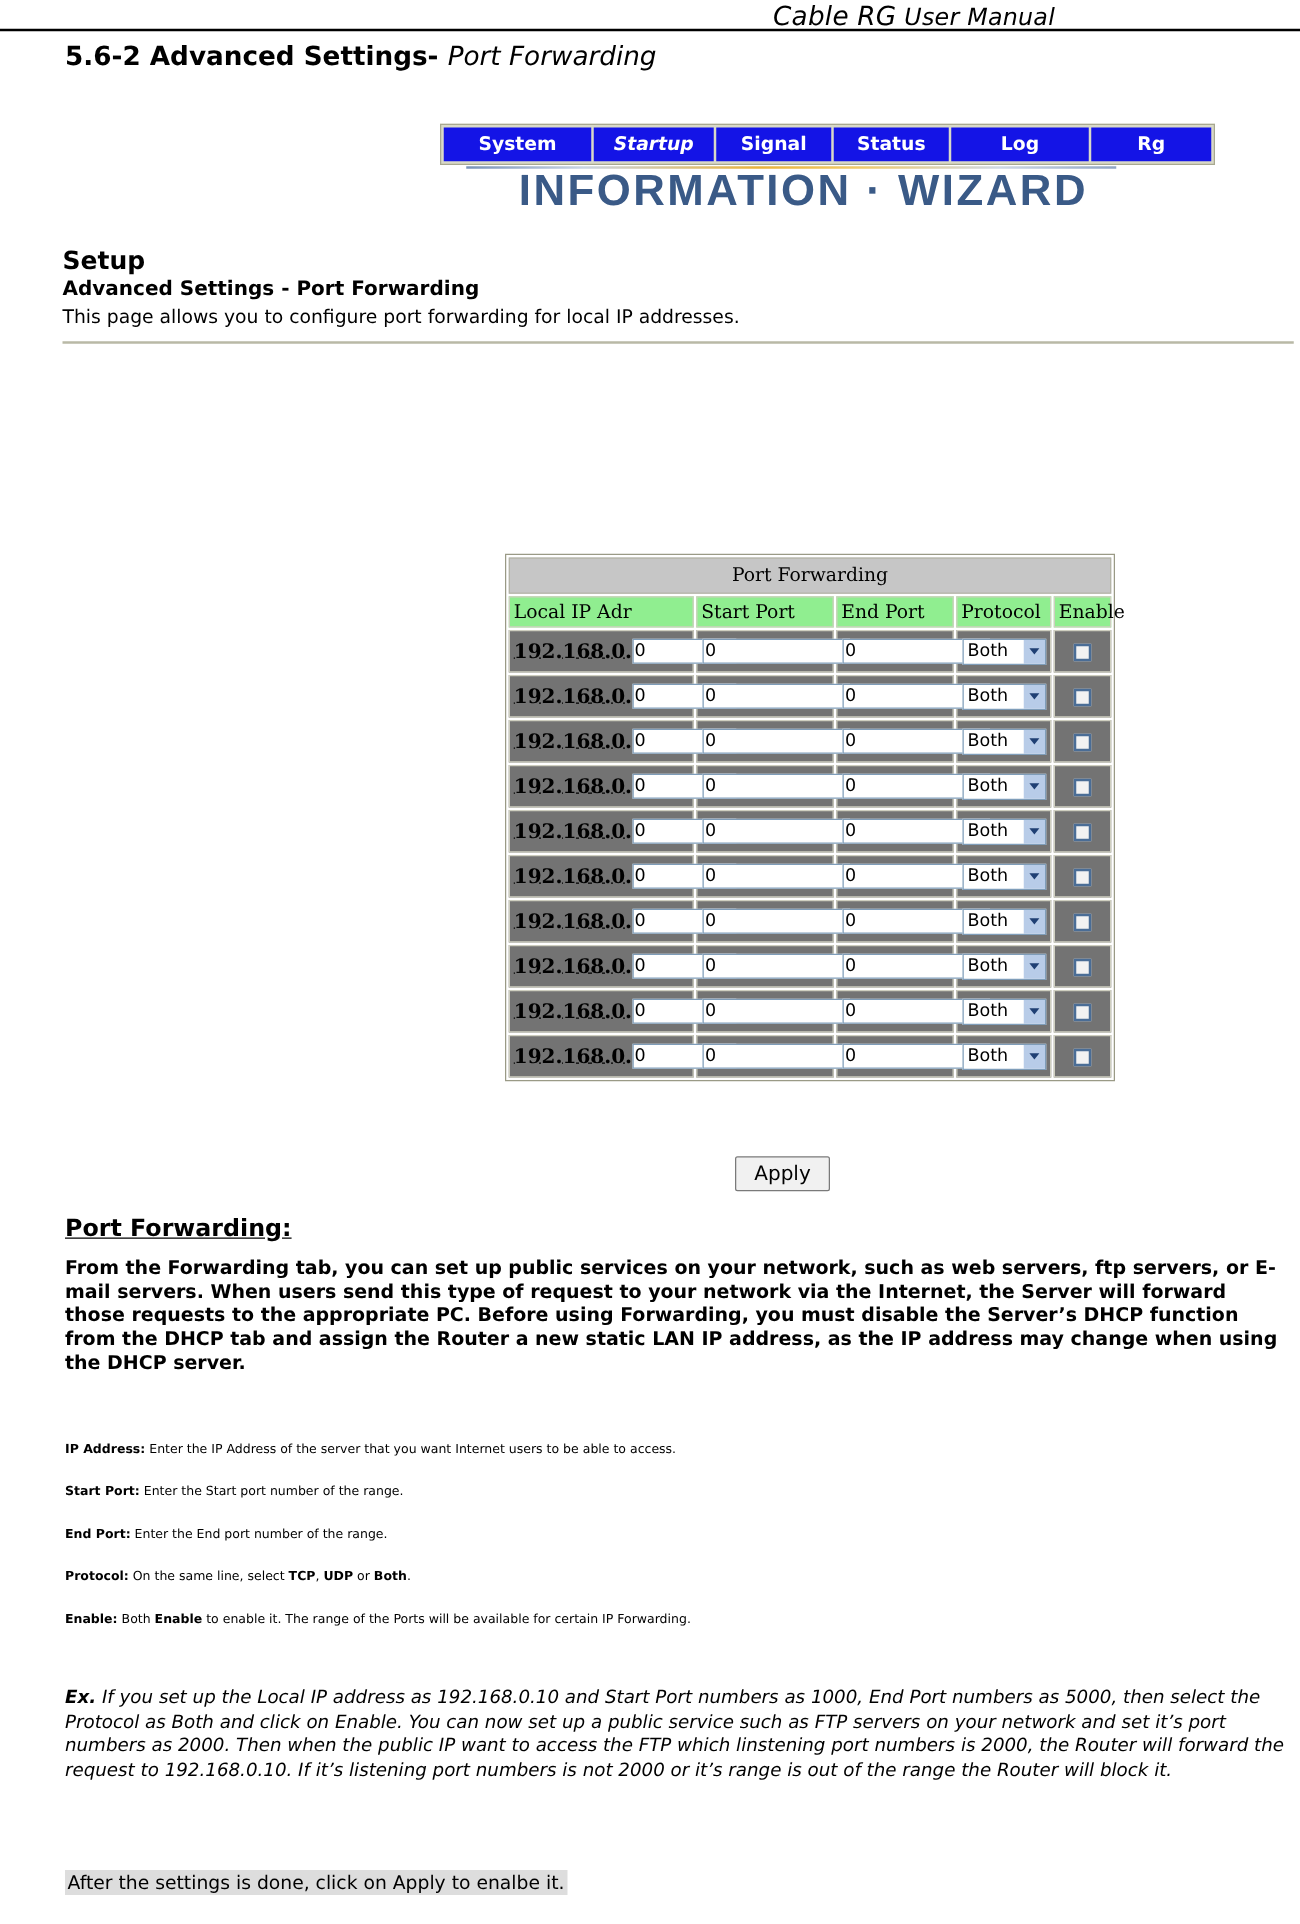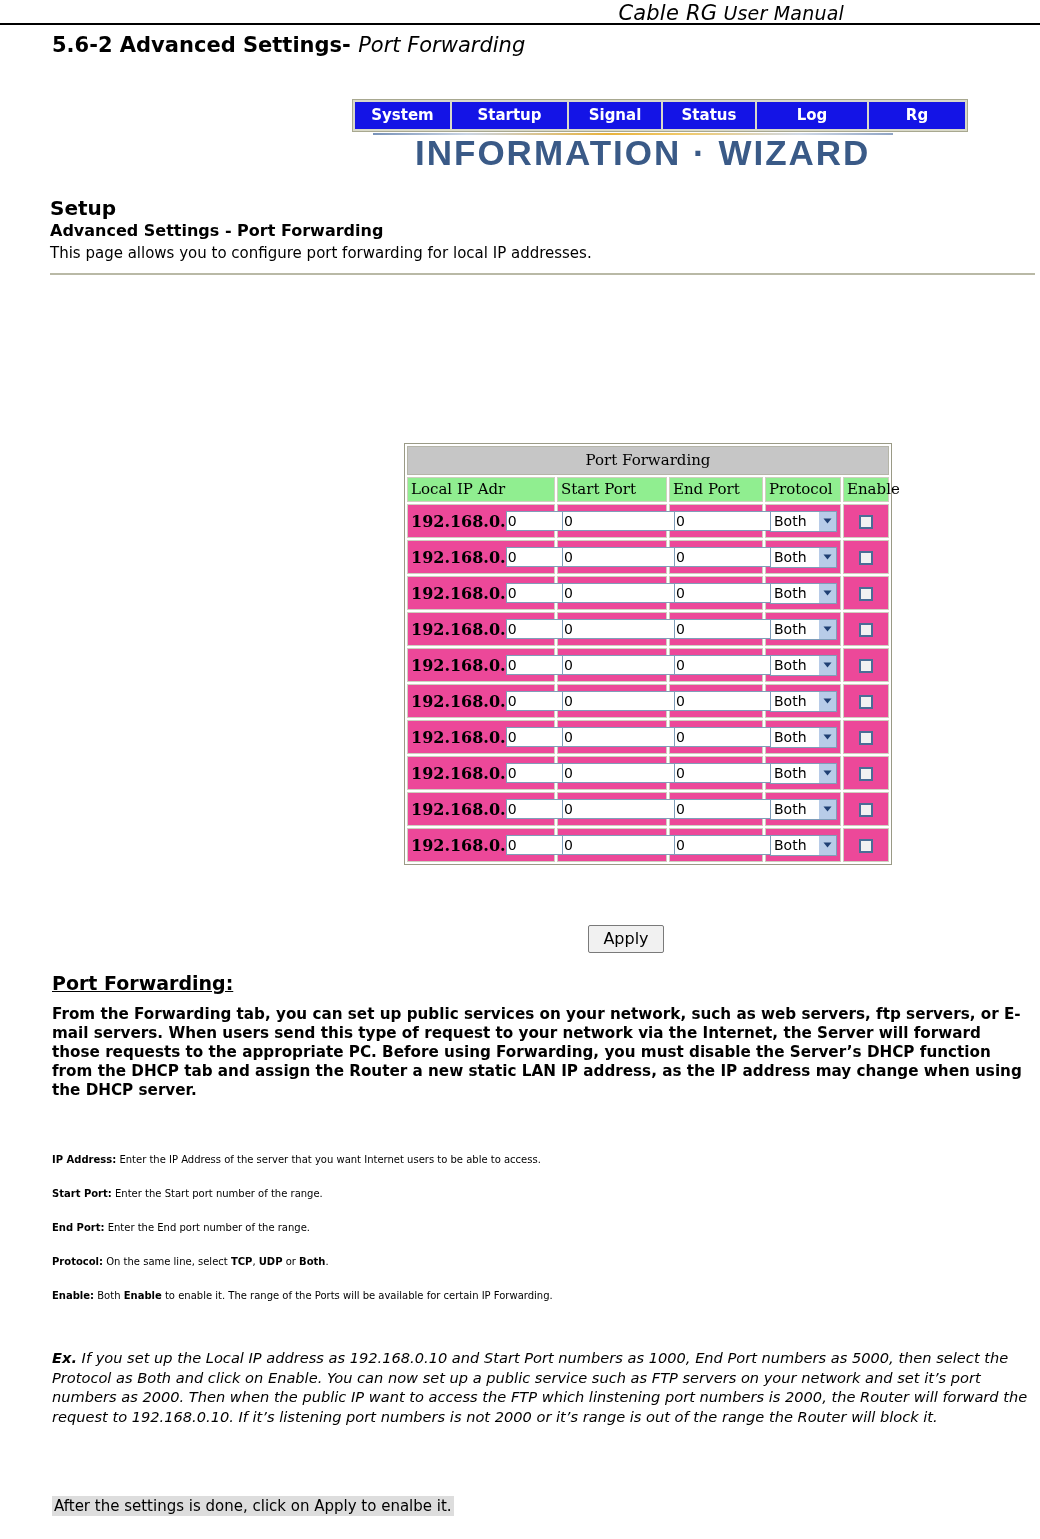--- a/index.html
+++ b/index.html
@@ -121,22 +121,22 @@
     font-family: "DejaVu Sans", sans-serif;
     font-size: 15px;
     font-weight: bold;
     text-align: center;
     padding: 4px 0 5px 0;
     margin-right: 2px;
     cursor: pointer;
     white-space: nowrap;
   }
   .nav-tab:last-child { margin-right: 0; }
-  .nav-tab.w1 { width: 95px; }
-  .nav-tab.w2 { width: 115px; }
+  .nav-tab.w1 { width: 118px; }
+  .nav-tab.w2 { width: 96px; font-style: italic; }
   .nav-tab.w3 { width: 92px; }
   .nav-tab.w4 { width: 92px; }
   .nav-tab.w5 { width: 110px; }
   .nav-tab.w6 { width: 96px; }
 
   
   .setup-block {
     position: absolute;
     top: 196px;
     left: 50px;
@@ -198,23 +198,24 @@
   .pf-th {
     background: #90ee90;
     text-align: left;
     font-weight: normal;
     font-family: "DejaVu Serif", serif;
     font-size: 16px;
     padding: 2px 3px 3px 3px !important;
     white-space: nowrap;
   }
   .pf-row td {
-    background: #ec4899;
+    background: #737373;
     height: 32px;
     vertical-align: middle;
+    text-decoration: underline;
   }
   .cell-ip {
     padding: 0 0 0 3px !important;
     white-space: nowrap;
   }
   .ip-prefix {
     font-family: "DejaVu Serif", serif;
     font-size: 16px;
     font-weight: bold;
     vertical-align: middle;

